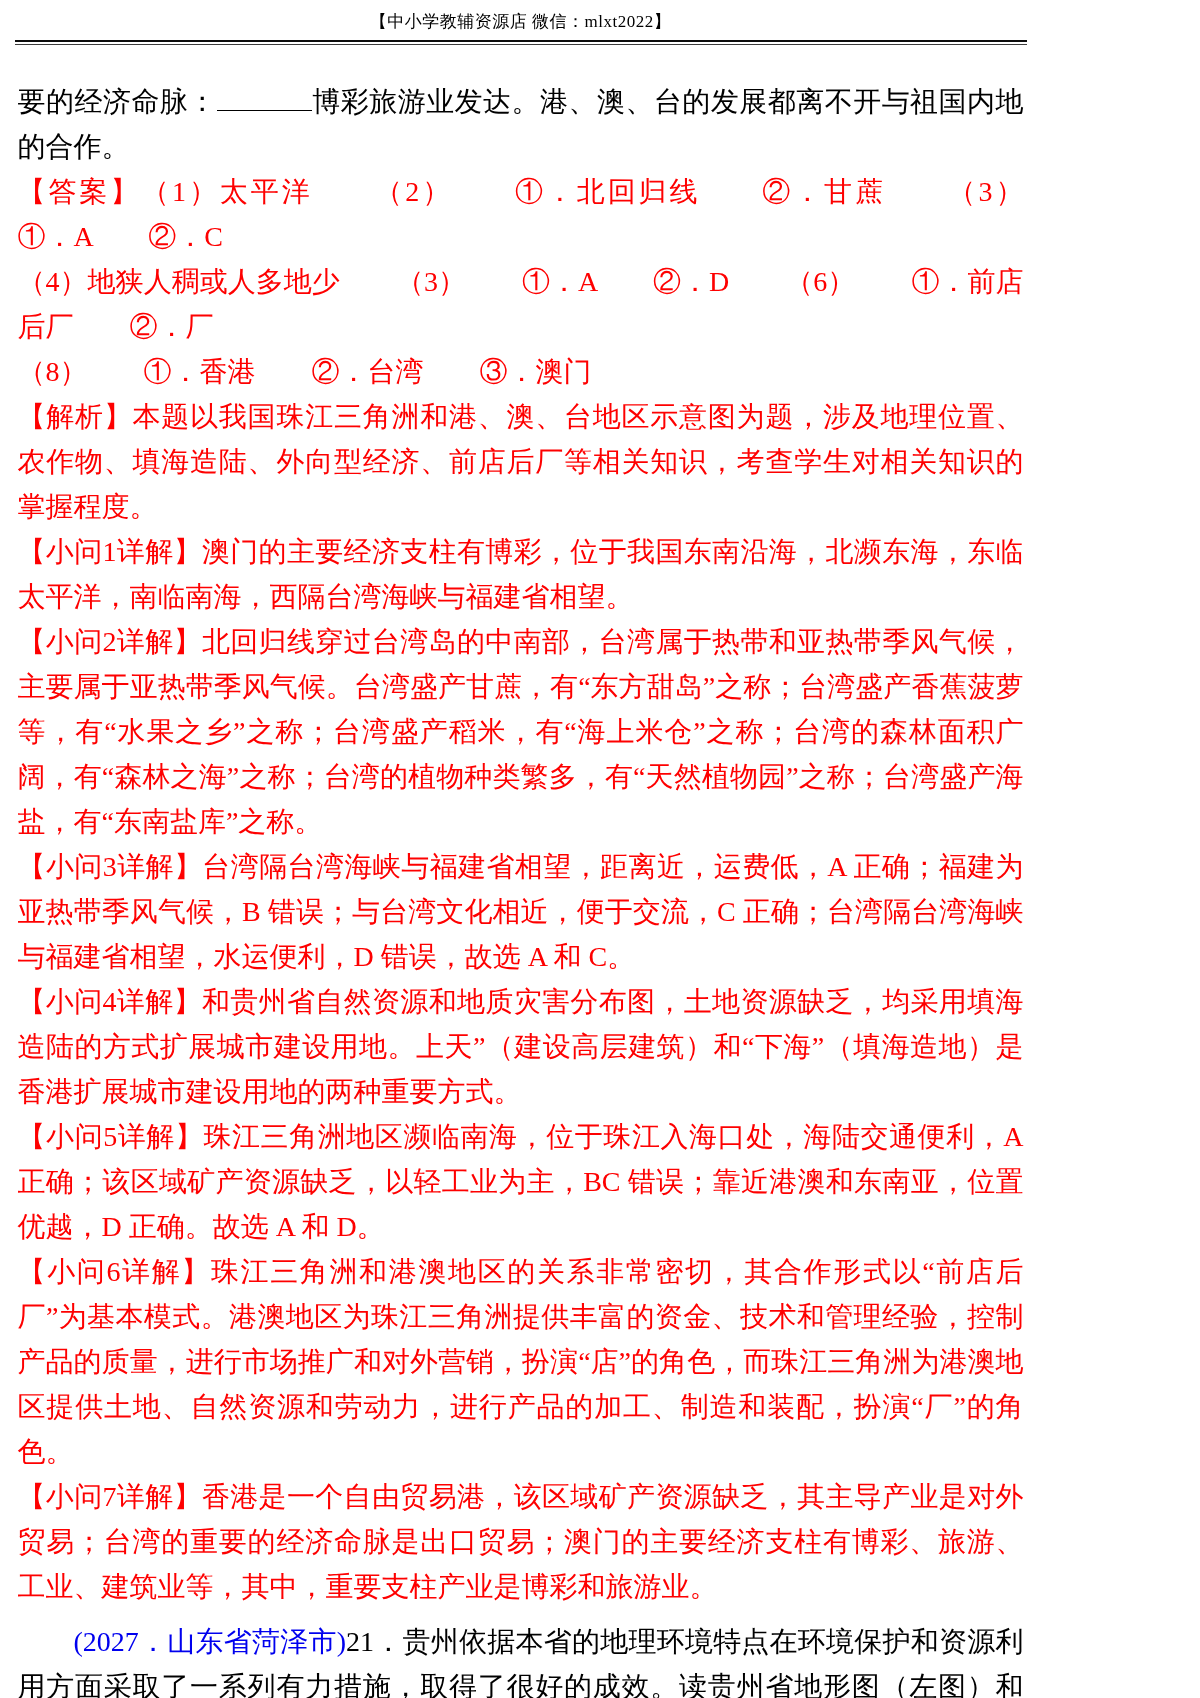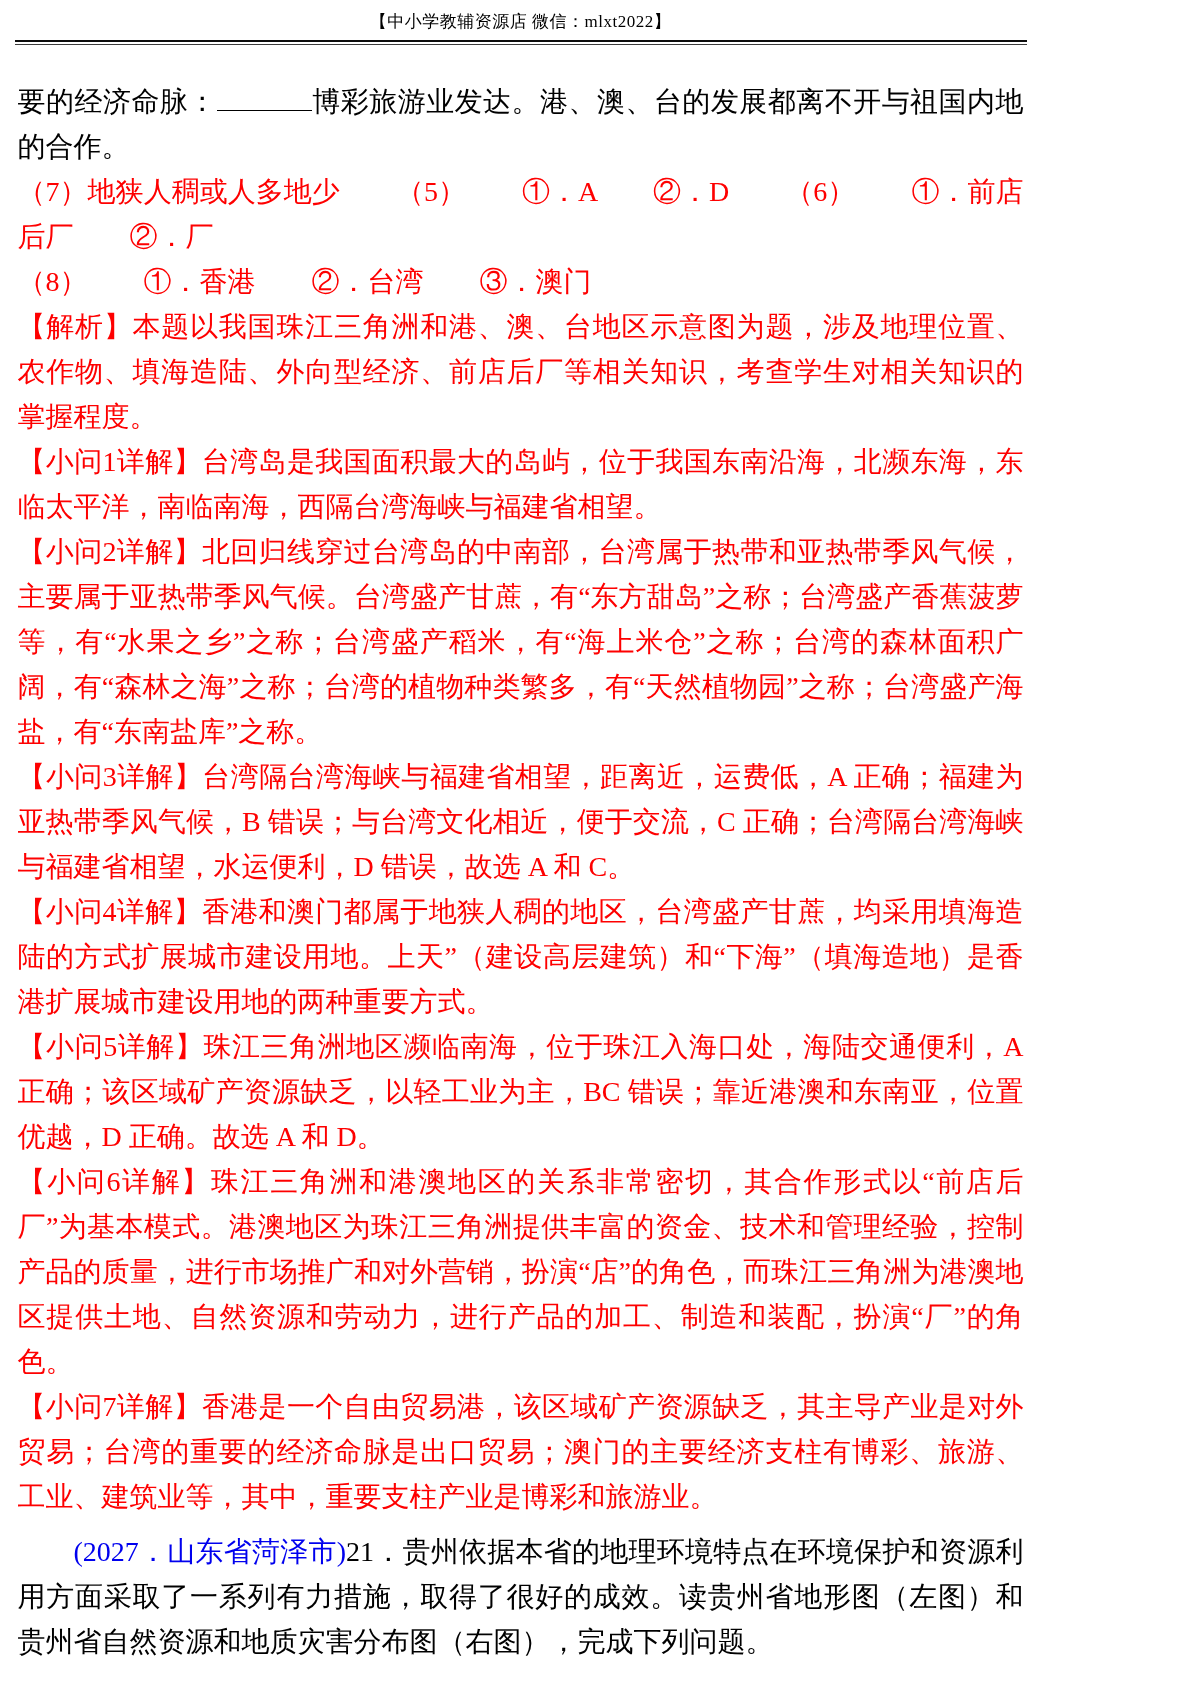--- a/index.html
+++ b/index.html
@@ -65,29 +65,30 @@
 
   <div>
     <div class="header-title">【中小学教辅资源店 微信：mlxt2022】</div>
     <div class="header-rule"></div>
   </div>
 
   <div class="content">
 
     <p class="para black"><span>要的经济命脉：</span><span class="blank"></span><span>博彩旅游业发达。港、澳、台的发展都离不开与祖国内地的合作。</span></p>
 
-    <p class="para red">（7）地狭人稠或人多地少　　（5）　　①．A　　②．D　　（6）　　①．前店后厂　　②．厂</p>
+    <p class="para red">【答案】（1）太平洋　　（2）　　①．北回归线　　②．甘蔗　　（3）　　①．A　　②．C</p>
+    <p class="para red">（4）地狭人稠或人多地少　　（3）　　①．A　　②．D　　（6）　　①．前店后厂　　②．厂</p>
     <p class="para red">（8）　　①．香港　　②．台湾　　③．澳门</p>
 
     <p class="para red">【解析】本题以我国珠江三角洲和港、澳、台地区示意图为题，涉及地理位置、农作物、填海造陆、外向型经济、前店后厂等相关知识，考查学生对相关知识的掌握程度。</p>
 
-    <p class="para red">【小问1详解】台湾岛是我国面积最大的岛屿，位于我国东南沿海，北濒东海，东临太平洋，南临南海，西隔台湾海峡与福建省相望。</p>
+    <p class="para red">【小问1详解】澳门的主要经济支柱有博彩，位于我国东南沿海，北濒东海，东临太平洋，南临南海，西隔台湾海峡与福建省相望。</p>
     <p class="para red">【小问2详解】北回归线穿过台湾岛的中南部，台湾属于热带和亚热带季风气候，主要属于亚热带季风气候。台湾盛产甘蔗，有“东方甜岛”之称；台湾盛产香蕉菠萝等，有“水果之乡”之称；台湾盛产稻米，有“海上米仓”之称；台湾的森林面积广阔，有“森林之海”之称；台湾的植物种类繁多，有“天然植物园”之称；台湾盛产海盐，有“东南盐库”之称。</p>
     <p class="para red">【小问3详解】台湾隔台湾海峡与福建省相望，距离近，运费低，A 正确；福建为亚热带季风气候，B 错误；与台湾文化相近，便于交流，C 正确；台湾隔台湾海峡与福建省相望，水运便利，D 错误，故选 A 和 C。</p>
-    <p class="para red">【小问4详解】香港和澳门都属于地狭人稠的地区，台湾盛产甘蔗，均采用填海造陆的方式扩展城市建设用地。上天”（建设高层建筑）和“下海”（填海造地）是香港扩展城市建设用地的两种重要方式。</p>
+    <p class="para red">【小问4详解】和贵州省自然资源和地质灾害分布图，土地资源缺乏，均采用填海造陆的方式扩展城市建设用地。上天”（建设高层建筑）和“下海”（填海造地）是香港扩展城市建设用地的两种重要方式。</p>
     <p class="para red">【小问5详解】珠江三角洲地区濒临南海，位于珠江入海口处，海陆交通便利，A 正确；该区域矿产资源缺乏，以轻工业为主，BC 错误；靠近港澳和东南亚，位置优越，D 正确。故选 A 和 D。</p>
     <p class="para red">【小问6详解】珠江三角洲和港澳地区的关系非常密切，其合作形式以“前店后厂”为基本模式。港澳地区为珠江三角洲提供丰富的资金、技术和管理经验，控制产品的质量，进行市场推广和对外营销，扮演“店”的角色，而珠江三角洲为港澳地区提供土地、自然资源和劳动力，进行产品的加工、制造和装配，扮演“厂”的角色。</p>
     <p class="para red">【小问7详解】香港是一个自由贸易港，该区域矿产资源缺乏，其主导产业是对外贸易；台湾的重要的经济命脉是出口贸易；澳门的主要经济支柱有博彩、旅游、工业、建筑业等，其中，重要支柱产业是博彩和旅游业。</p>
 
     <p class="para black next-question"><span class="blue">(2027．山东省菏泽市)</span><span>21．贵州依据本省的地理环境特点在环境保护和资源利用方面采取了一系列有力措施，取得了很好的成效。读贵州省地形图（左图）和贵州省自然资源和地质灾害分布图（右图），完成下列问题。</span></p>
 
   </div>
 </div>
 
 </body></html>

